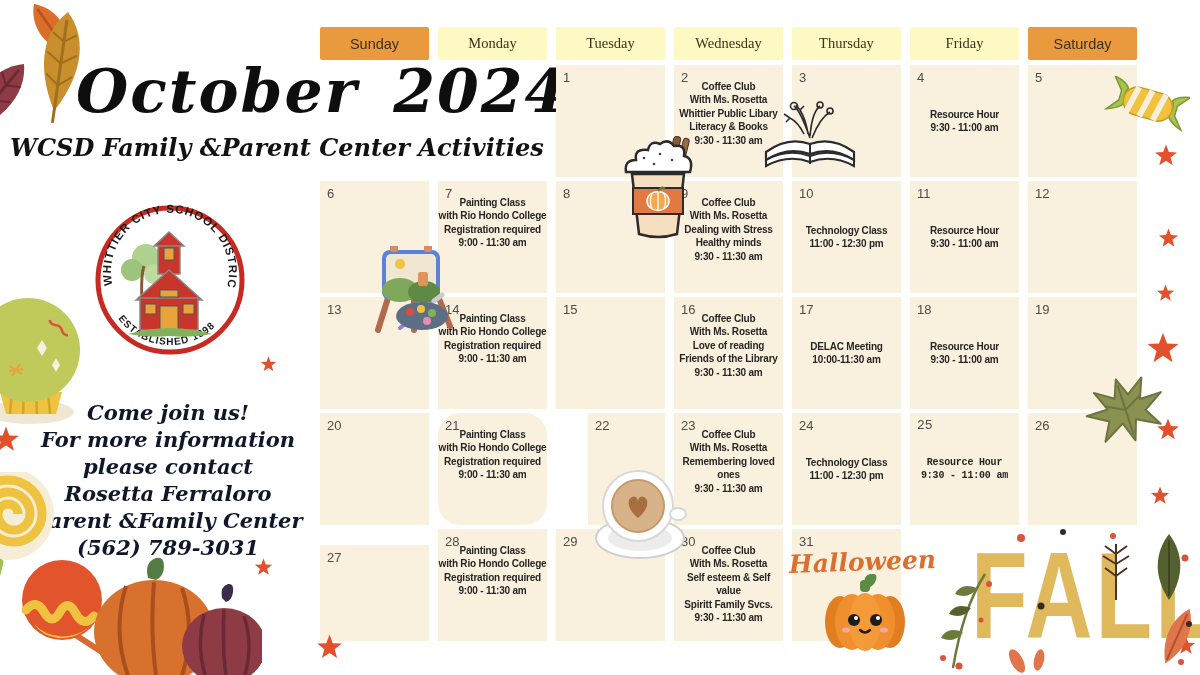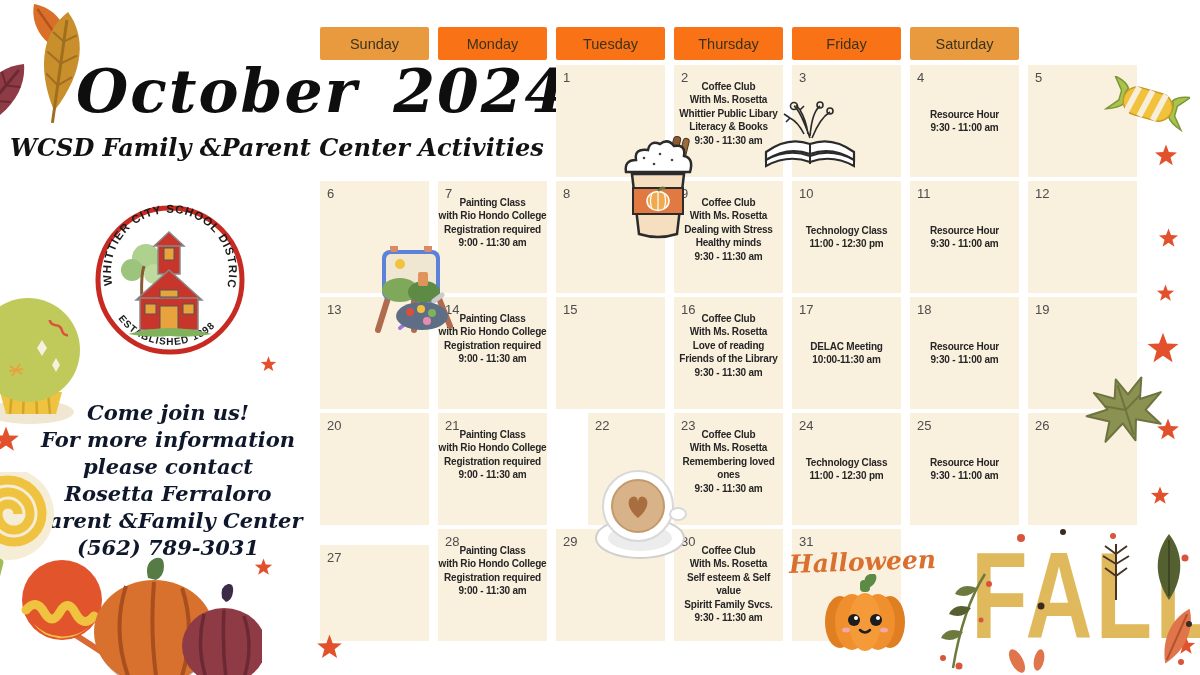--- a/index.html
+++ b/index.html
@@ -17,21 +17,21 @@
          font-family:"DejaVu Serif",serif;font-style:italic;font-weight:700;
          font-size:21px;line-height:27px;color:#0f172a;}
   .logo{position:absolute;left:88px;top:186px;}
 
   
   .cal-headers{position:absolute;left:320px;top:27px;display:grid;
          grid-template-columns:repeat(7,109px);column-gap:9px;z-index:2;}
   .dayhead{height:33px;display:flex;align-items:center;justify-content:center;
          font-size:14.5px;font-weight:500;color:#3b321c;border-radius:2px;}
   .dayhead.orange{background:#EA9A3E;}
-  .dayhead.yellow{background:#f97316;}
+  .dayhead.yellow{background:#fef9c3;font-family:Liberation Serif, serif;}
   .cal-grid{position:absolute;left:320px;top:65px;display:grid;
          grid-template-columns:repeat(7,109px);grid-template-rows:repeat(5,112px);
          gap:4px 9px;z-index:1;}
   .cal-cell{background:#FAF0DE;position:relative;}
   .day-num{position:absolute;top:5px;left:7px;font-size:13px;color:#4d4d4d;}
   .events{position:absolute;left:0;right:0;text-align:center;font-weight:700;
          font-size:10px;line-height:13.4px;color:#262626;letter-spacing:-0.2px;}
   .events div{white-space:nowrap;}
   .events.top{top:15px;}
   .events.mid{top:50%;transform:translateY(-50%);}
@@ -106,20 +106,21 @@
     <div>For more information please contact</div>
     <div>Rosetta Ferraloro</div>
     <div>Parent &amp;Family Center</div>
     <div>(562) 789-3031</div>
   </div>
 
   <div class="cal-headers">
     <div class="dayhead orange">Sunday</div>
     <div class="dayhead yellow">Monday</div>
     <div class="dayhead yellow">Tuesday</div>
+    <div class="dayhead yellow">Wednesday</div>
     <div class="dayhead yellow">Thursday</div>
     <div class="dayhead yellow">Friday</div>
     <div class="dayhead orange">Saturday</div>
   </div>
 
   <div class="cal-grid" id="calGrid">
       <div class="cal-cell" style="grid-area: 1 / 3;">
         <div class="day-num">1</div>
       </div>
       <div class="cal-cell" style="grid-area: 1 / 4;">
@@ -225,21 +226,21 @@
           <div>Resource Hour</div>
           <div>9:30 - 11:00 am</div>
         </div>
       </div>
       <div class="cal-cell" style="grid-area: 3 / 7;">
         <div class="day-num">19</div>
       </div>
       <div class="cal-cell" style="grid-area: 4 / 1; padding-left: 28px;">
         <div class="day-num">20</div>
       </div>
-      <div class="cal-cell" style="grid-area: 4 / 2;">
+      <div class="cal-cell" style="grid-area: 4 / 2; border-radius: 22px;">
         <div class="day-num">21</div>
         <div class="events top">
           <div>Painting Class</div>
           <div>with Rio Hondo College</div>
           <div>Registration required</div>
           <div>9:00 - 11:30 am</div>
         </div>
       </div>
       <div class="cal-cell" style="grid-area: 4 / 3; margin-left: 32px;">
         <div class="day-num">22</div>
@@ -254,21 +255,21 @@
           <div>9:30 - 11:30 am</div>
         </div>
       </div>
       <div class="cal-cell" style="grid-area: 4 / 5;">
         <div class="day-num">24</div>
         <div class="events mid">
           <div>Technology Class</div>
           <div>11:00 - 12:30 pm</div>
         </div>
       </div>
-      <div class="cal-cell" style="grid-area: 4 / 6;">
+      <div class="cal-cell" style="grid-area: 4 / 6; font-family: Liberation Mono, monospace;">
         <div class="day-num">25</div>
         <div class="events mid">
           <div>Resource Hour</div>
           <div>9:30 - 11:00 am</div>
         </div>
       </div>
       <div class="cal-cell" style="grid-area: 4 / 7;">
         <div class="day-num">26</div>
       </div>
       <div class="cal-cell" style="grid-area: 5 / 1; margin-top: 16px;">

